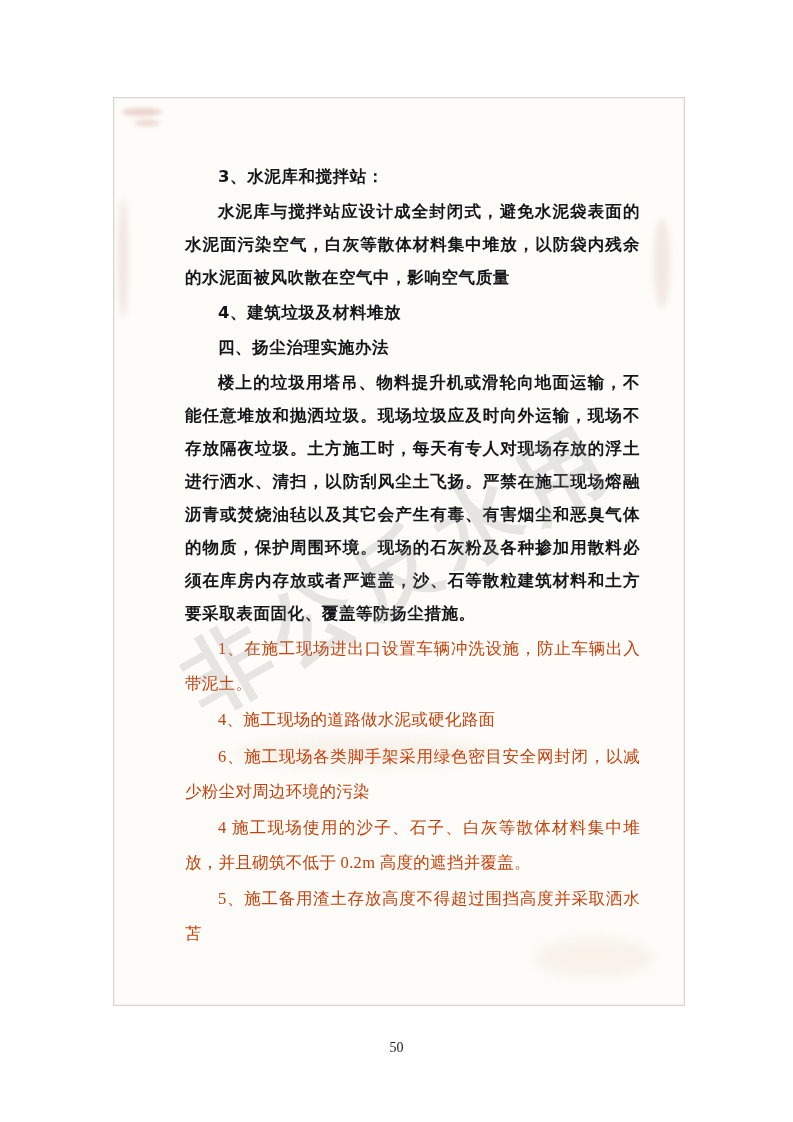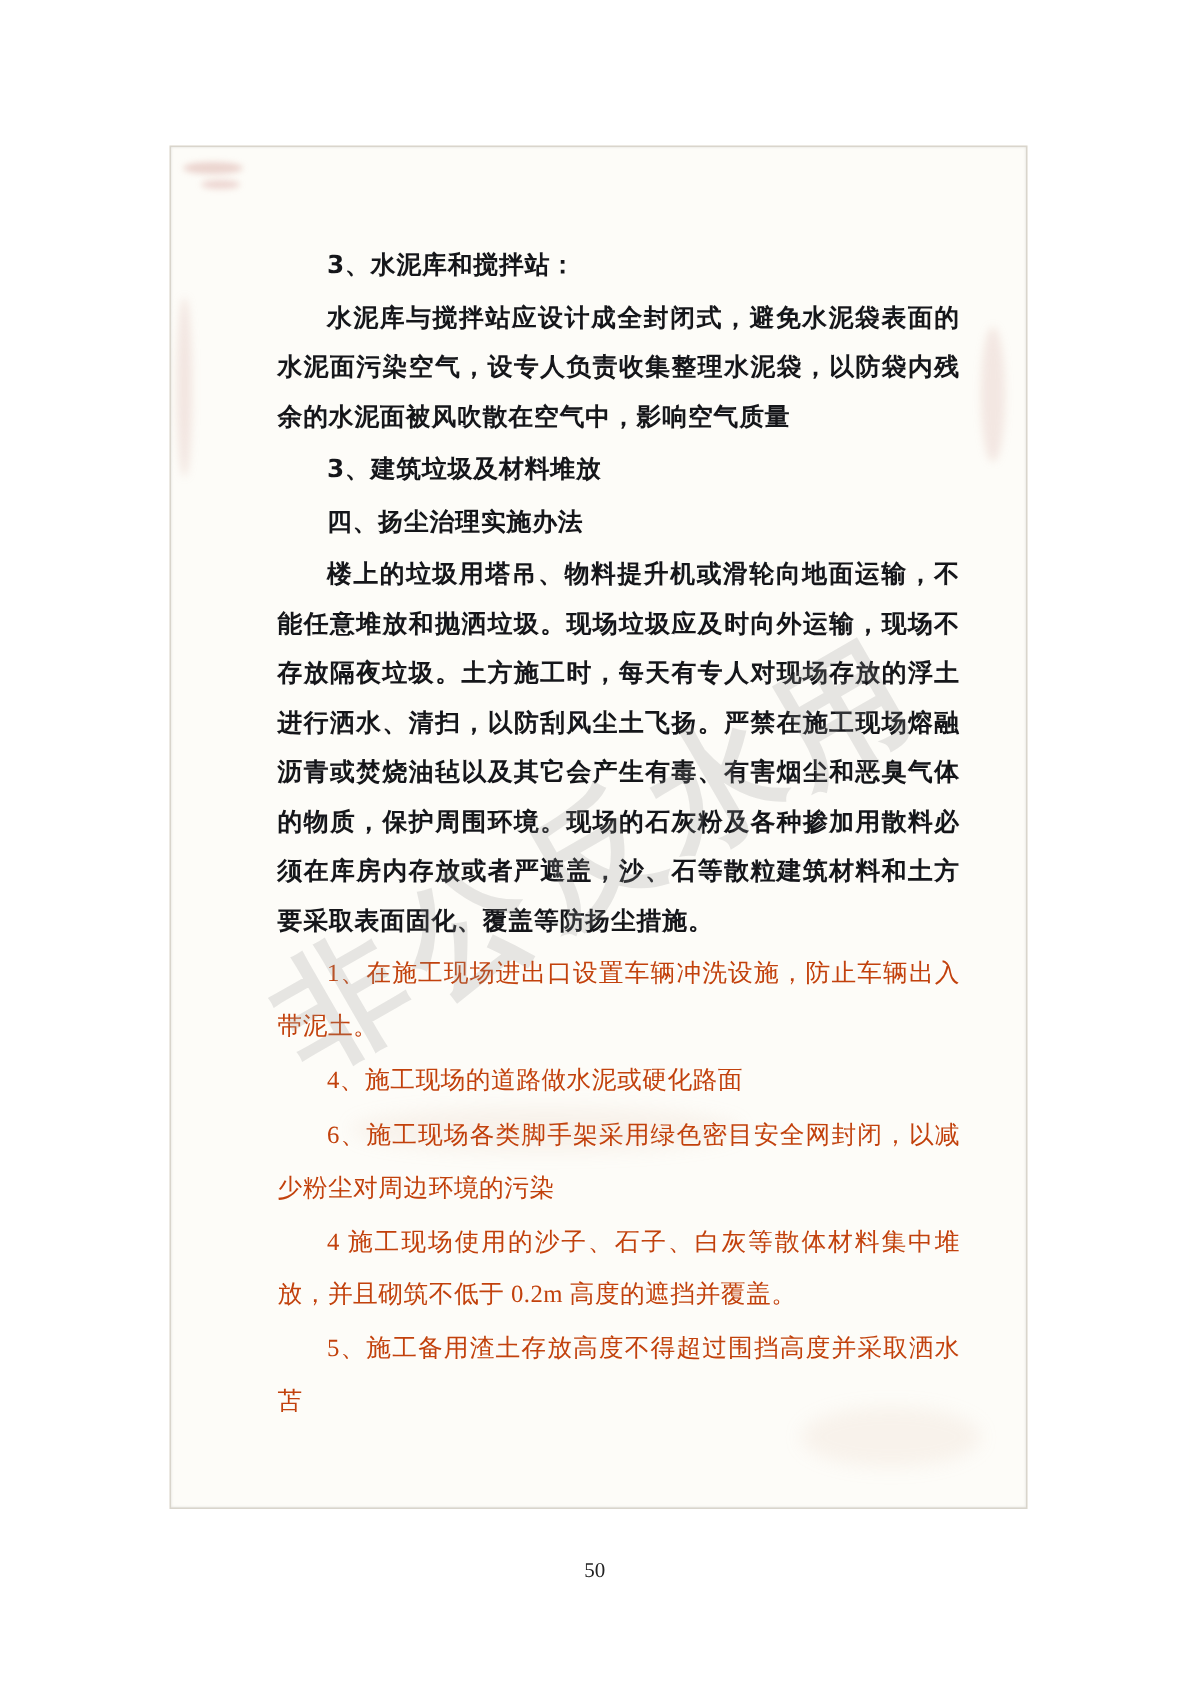--- a/index.html
+++ b/index.html
@@ -119,22 +119,22 @@
   <div class="scan">
     <div class="stain s1"></div>
     <div class="stain s2"></div>
     <div class="stain s3"></div>
     <div class="stain s4"></div>
     <div class="stain s5"></div>
     <div class="stain s6"></div>
 
     <div class="doc-body">
       <p class="ink-heavy heading">3、水泥库和搅拌站：</p>
-      <p class="ink-heavy indent2">水泥库与搅拌站应设计成全封闭式，避免水泥袋表面的水泥面污染空气，设专人负责收集整理水泥袋，以防袋内残余的水泥面被风吹散在空气中，影响空气质量</p>
-      <p class="ink-heavy heading">3、建筑垃圾及材料堆放</p>
+      <p class="ink-heavy indent2">水泥库与搅拌站应设计成全封闭式，避免水泥袋表面的水泥面污染空气，白灰等散体材料集中堆放，以防袋内残余的水泥面被风吹散在空气中，影响空气质量</p>
+      <p class="ink-heavy heading">4、建筑垃圾及材料堆放</p>
       <p class="ink-heavy heading">四、扬尘治理实施办法</p>
       <p class="ink-heavy indent2">楼上的垃圾用塔吊、物料提升机或滑轮向地面运输，不能任意堆放和抛洒垃圾。现场垃圾应及时向外运输，现场不存放隔夜垃圾。土方施工时，每天有专人对现场存放的浮土进行洒水、清扫，以防刮风尘土飞扬。严禁在施工现场熔融沥青或焚烧油毡以及其它会产生有毒、有害烟尘和恶臭气体的物质，保护周围环境。现场的石灰粉及各种掺加用散料必须在库房内存放或者严遮盖，沙、石等散粒建筑材料和土方要采取表面固化、覆盖等防扬尘措施。</p>
       <p class="ink-light indent2">1、在施工现场进出口设置车辆冲洗设施，防止车辆出入带泥土。</p>
       <p class="ink-light indent2">4、施工现场的道路做水泥或硬化路面</p>
       <p class="ink-light indent2">6、施工现场各类脚手架采用绿色密目安全网封闭，以减少粉尘对周边环境的污染</p>
       <p class="ink-light indent2">4 施工现场使用的沙子、石子、白灰等散体材料集中堆放，并且砌筑不低于 0.2m 高度的遮挡并覆盖。</p>
       <p class="ink-light indent2">5、施工备用渣土存放高度不得超过围挡高度并采取洒水苫</p>
     </div>
 
     <div class="watermark">非公反水用</div>

